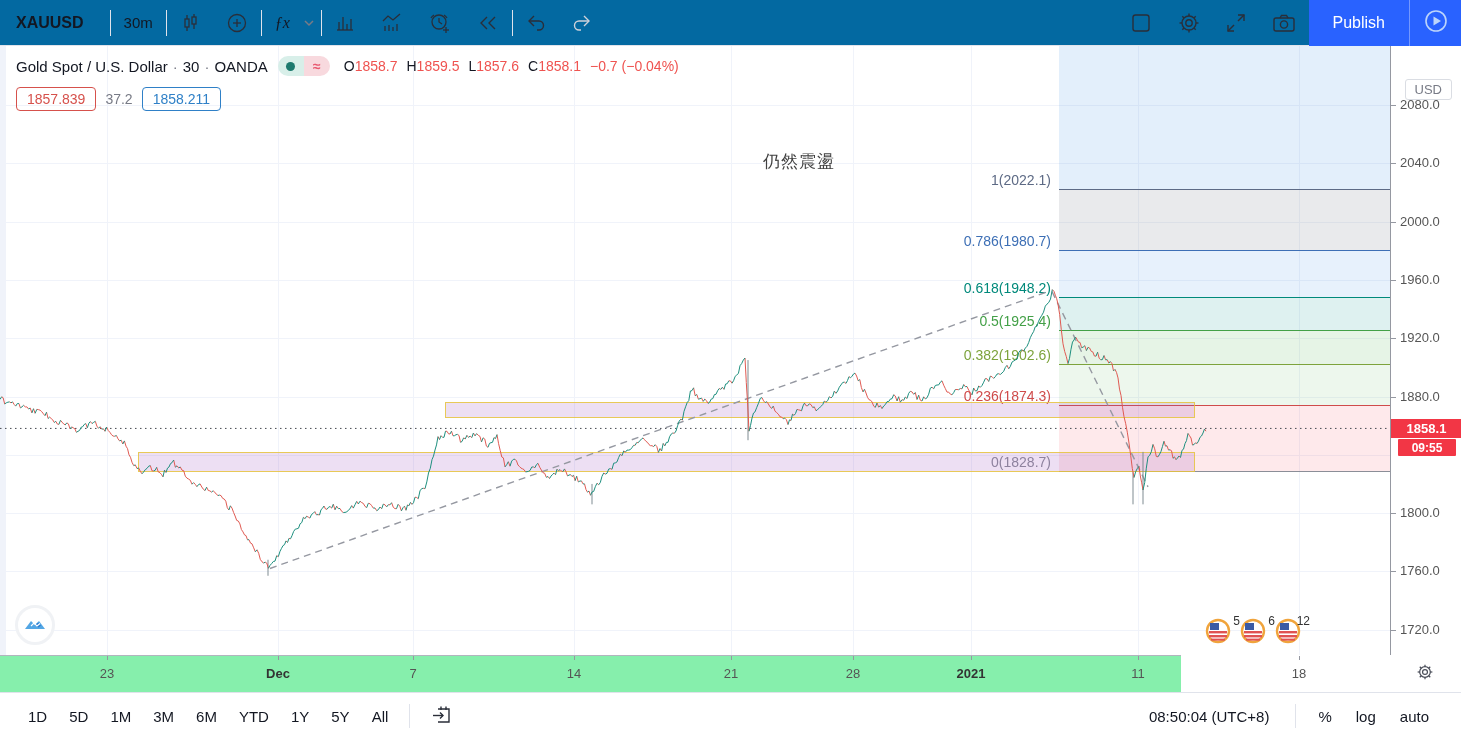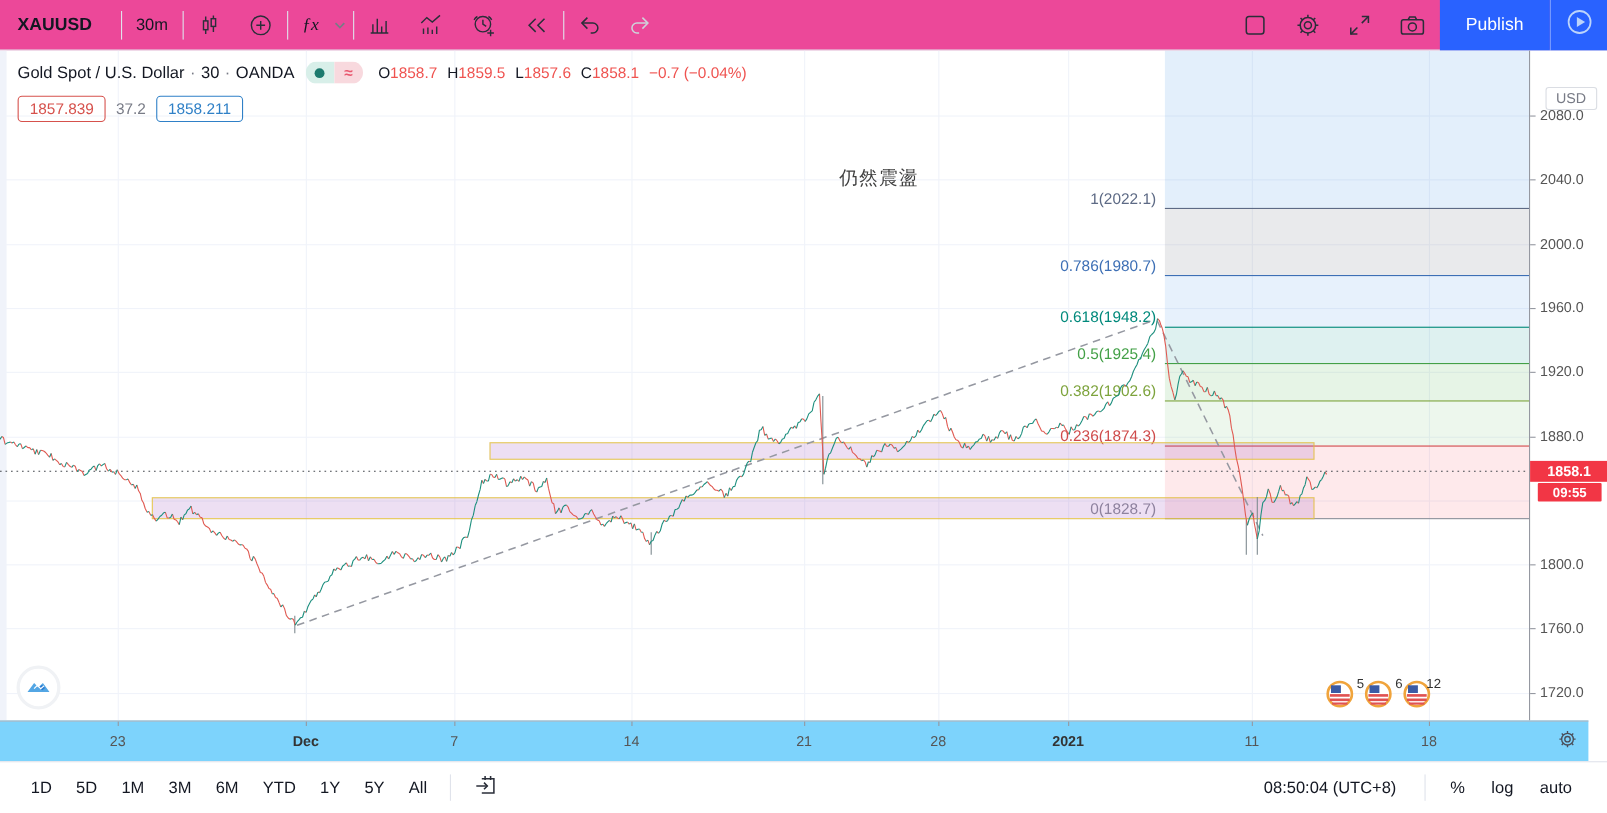--- a/index.html
+++ b/index.html
@@ -2,21 +2,21 @@
 <html><head>
 <meta charset="utf-8">
 <style>
   * { margin:0; padding:0; box-sizing:border-box; }
   html,body { width:1461px; height:739px; overflow:hidden; background:#fff;
     font-family:"Liberation Sans","DejaVu Sans",sans-serif; color:#131722; }
   .app { position:relative; width:1461px; height:739px; background:#fff; }
 
   
   .topbar { position:absolute; left:0; top:0; width:1461px; height:46px;
-    border-bottom:1px solid #e0e3eb; display:flex; align-items:center; background:#ec4899; }
+    border-bottom:1px solid #e0e3eb; display:flex; align-items:center; background:#0369a1; }
   .tb-left { display:flex; align-items:center; height:100%; }
   .tb-right { display:flex; align-items:center; height:100%; margin-left:auto; }
   .tb-item { display:flex; align-items:center; justify-content:center; height:100%;
     padding:0 13px; cursor:pointer; font-size:15px; color:#131722; }
   .tb-item svg { display:block; }
   .tb-sep { width:1px; height:26px; background:#e0e3eb; }
   .symbol { font-weight:bold; font-size:16px; padding:0 26px 0 16px; }
   .fx-label { font-style:italic; font-size:16px; font-family:"Liberation Serif","DejaVu Serif",serif; }
   .chev { padding:0 6px 0 0; }
   .disabled svg { stroke:#cfd2da !important; }
@@ -77,22 +77,22 @@
   .usd-badge { position:absolute; right:9px; top:9px; border:1px solid #dadde3;
     border-radius:3px; padding:2px 9px; color:#787b86; font-size:13px;margin-top:24px; }
   .price-badge { position:absolute; left:0; width:71px; height:19px; background:#f23645;
     color:#fff; font-size:13px; font-weight:bold; display:flex; align-items:center;
     justify-content:center; }
   .countdown-badge { position:absolute; left:7px; width:58px; height:17px; background:#f23645;
     color:#fff; font-size:12px; font-weight:bold; display:flex; align-items:center;
     justify-content:center; border-radius:1px; }
 
   
-  .time-axis { position:absolute; left:0; top:655px; width:1444px; height:37px;
-    border-top:1px solid #b2b5be; background:#7dd3fc; }
+  .time-axis { position:absolute; left:0; top:655px; width:1181px; height:37px;
+    border-top:1px solid #b2b5be; background:#86efac; }
   .ta-label { position:absolute; top:10px; transform:translateX(-50%); font-size:13px;
     color:#555; }
   .ta-label.bold { font-weight:bold; color:#333; }
   .ta-mark { position:absolute; top:0; width:1px; height:4px; background:#9598a1; }
   .axis-gear { position:absolute; left:1416px; top:7px; cursor:pointer; }
 
   
   .bottombar { position:absolute; left:0; top:692px; width:1461px; height:47px;
     border-top:1px solid #e0e3eb; display:flex; align-items:center; background:#fff;
     font-size:15px; }

